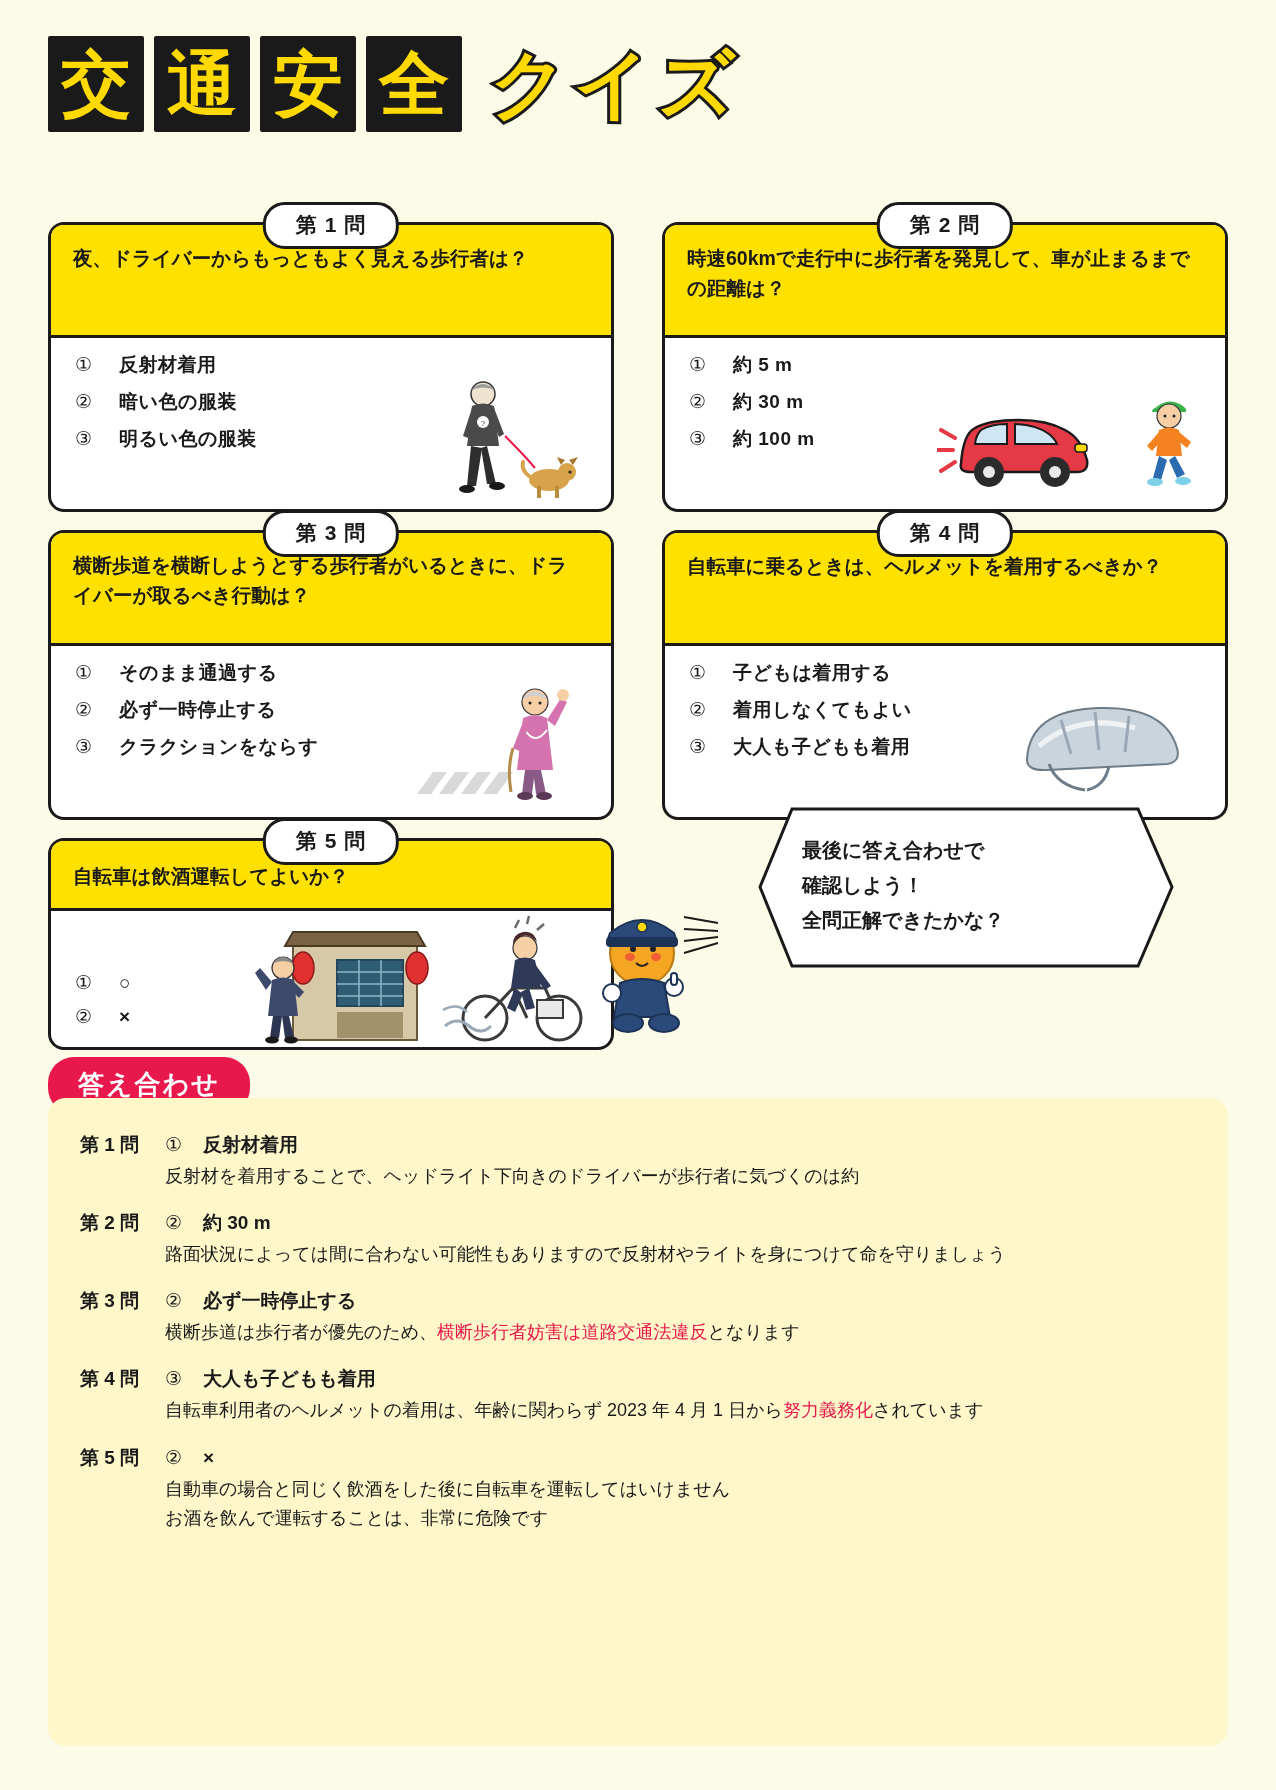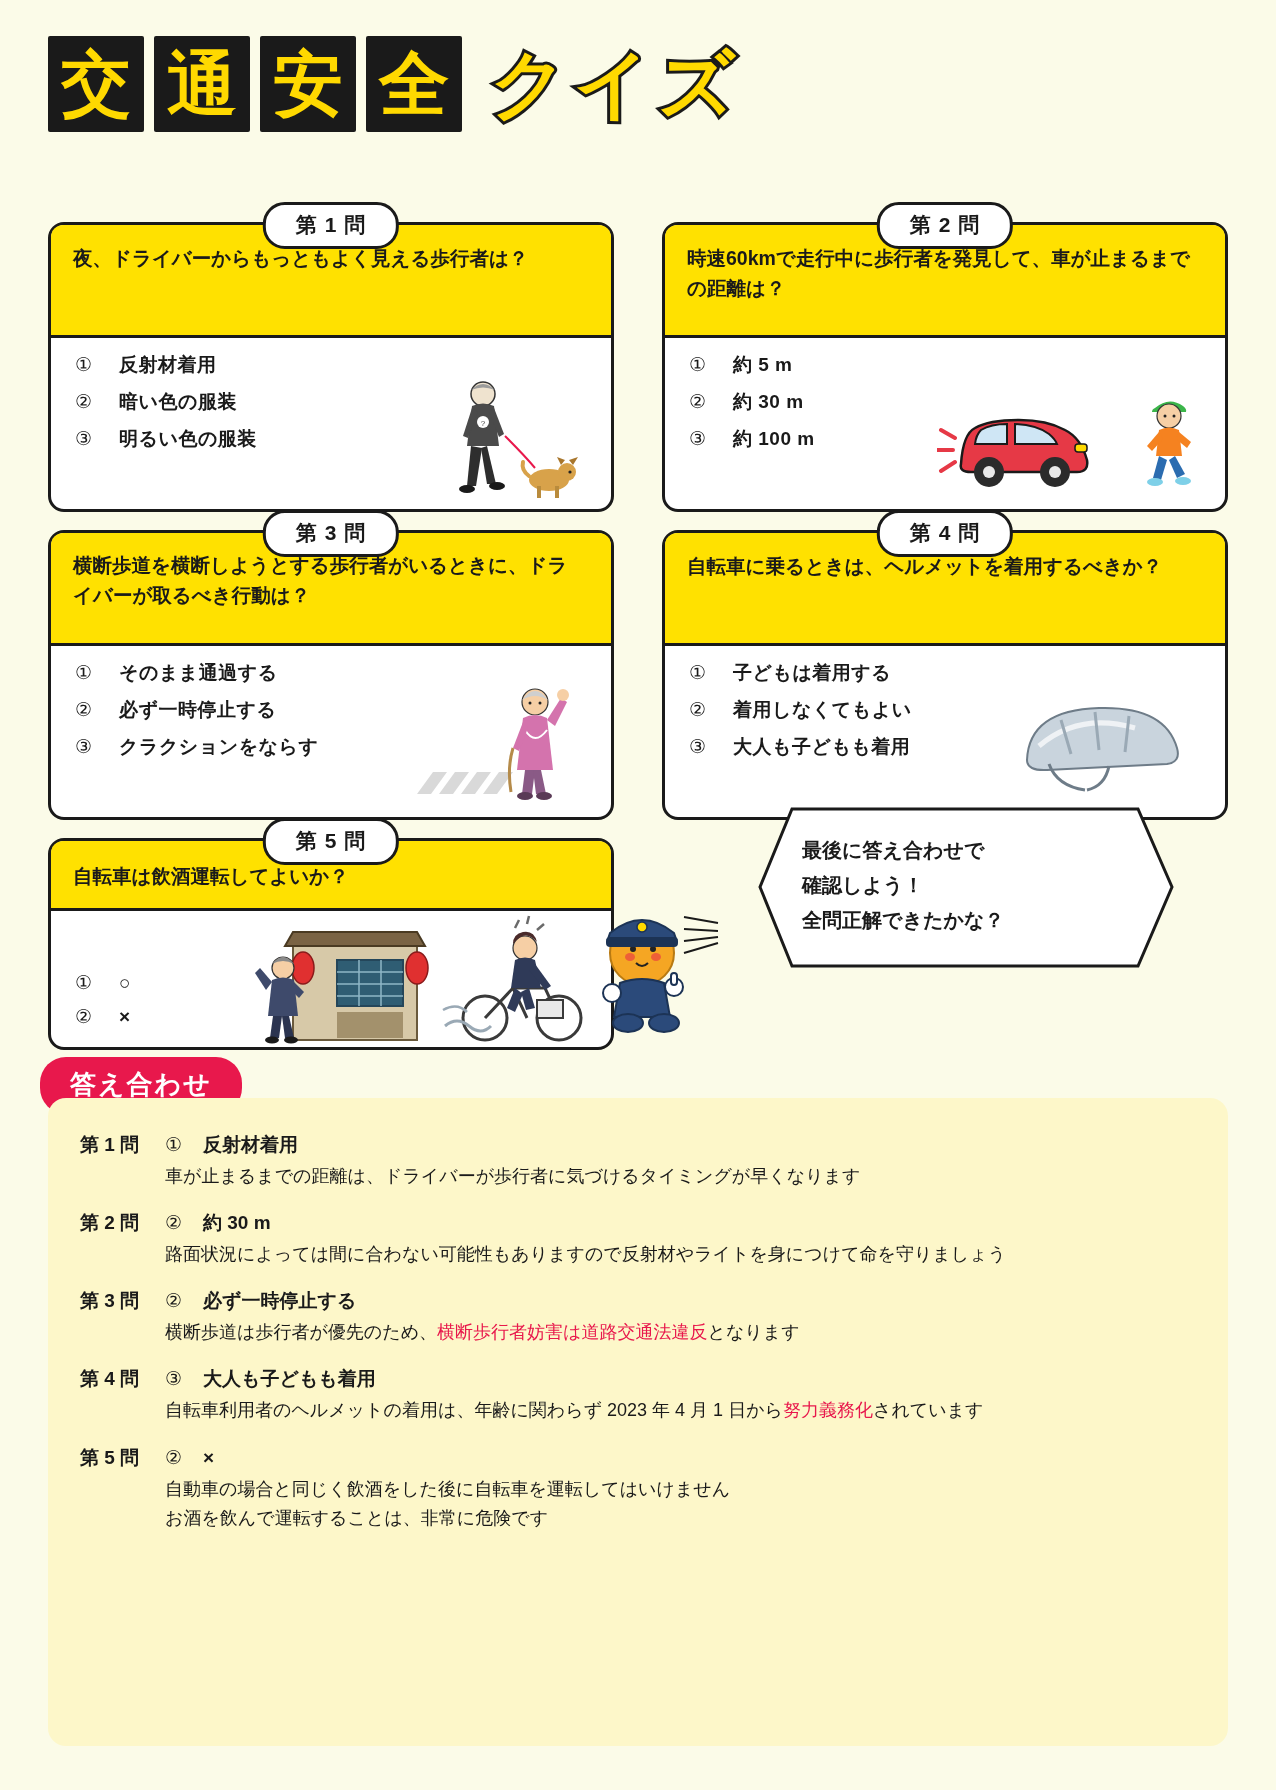--- a/index.html
+++ b/index.html
@@ -139,21 +139,21 @@
     top: 28px;
     font-size: 20px;
     line-height: 1.75;
     font-weight: bold;
   }
   .mascot { position: absolute; left: 580px; top: 895px; width: 140px; height: 145px; }
 
   
   .ans-tab {
     position: absolute;
-    left: 40px;
+    left: 48px;
     top: 1057px;
     background: #e8184c;
     color: #ffffff;
     font-size: 26px;
     font-weight: bold;
     padding: 10px 30px 12px;
     border-radius: 26px;
     letter-spacing: 2px;
   }
   .ans-panel {
@@ -464,21 +464,21 @@
 
   <div class="ans-panel">
 
     <div class="ans-item">
       <div class="ans-line1">
         <span class="qno">第 1 問</span>
         <span class="onum">①</span>
         <span>反射材着用</span>
       </div>
       <div class="ans-exp">
-        <span>車が止まるまでの距離は、ドライバーが歩行者に気づけるタイミングが早くなります</span>
+        <span>反射材を着用することで、ヘッドライト下向きのドライバーが歩行者に気づくのは約</span>
       </div>
     </div>
 
     <div class="ans-item">
       <div class="ans-line1">
         <span class="qno">第 2 問</span>
         <span class="onum">②</span>
         <span>約 30 m</span>
       </div>
       <div class="ans-exp">

